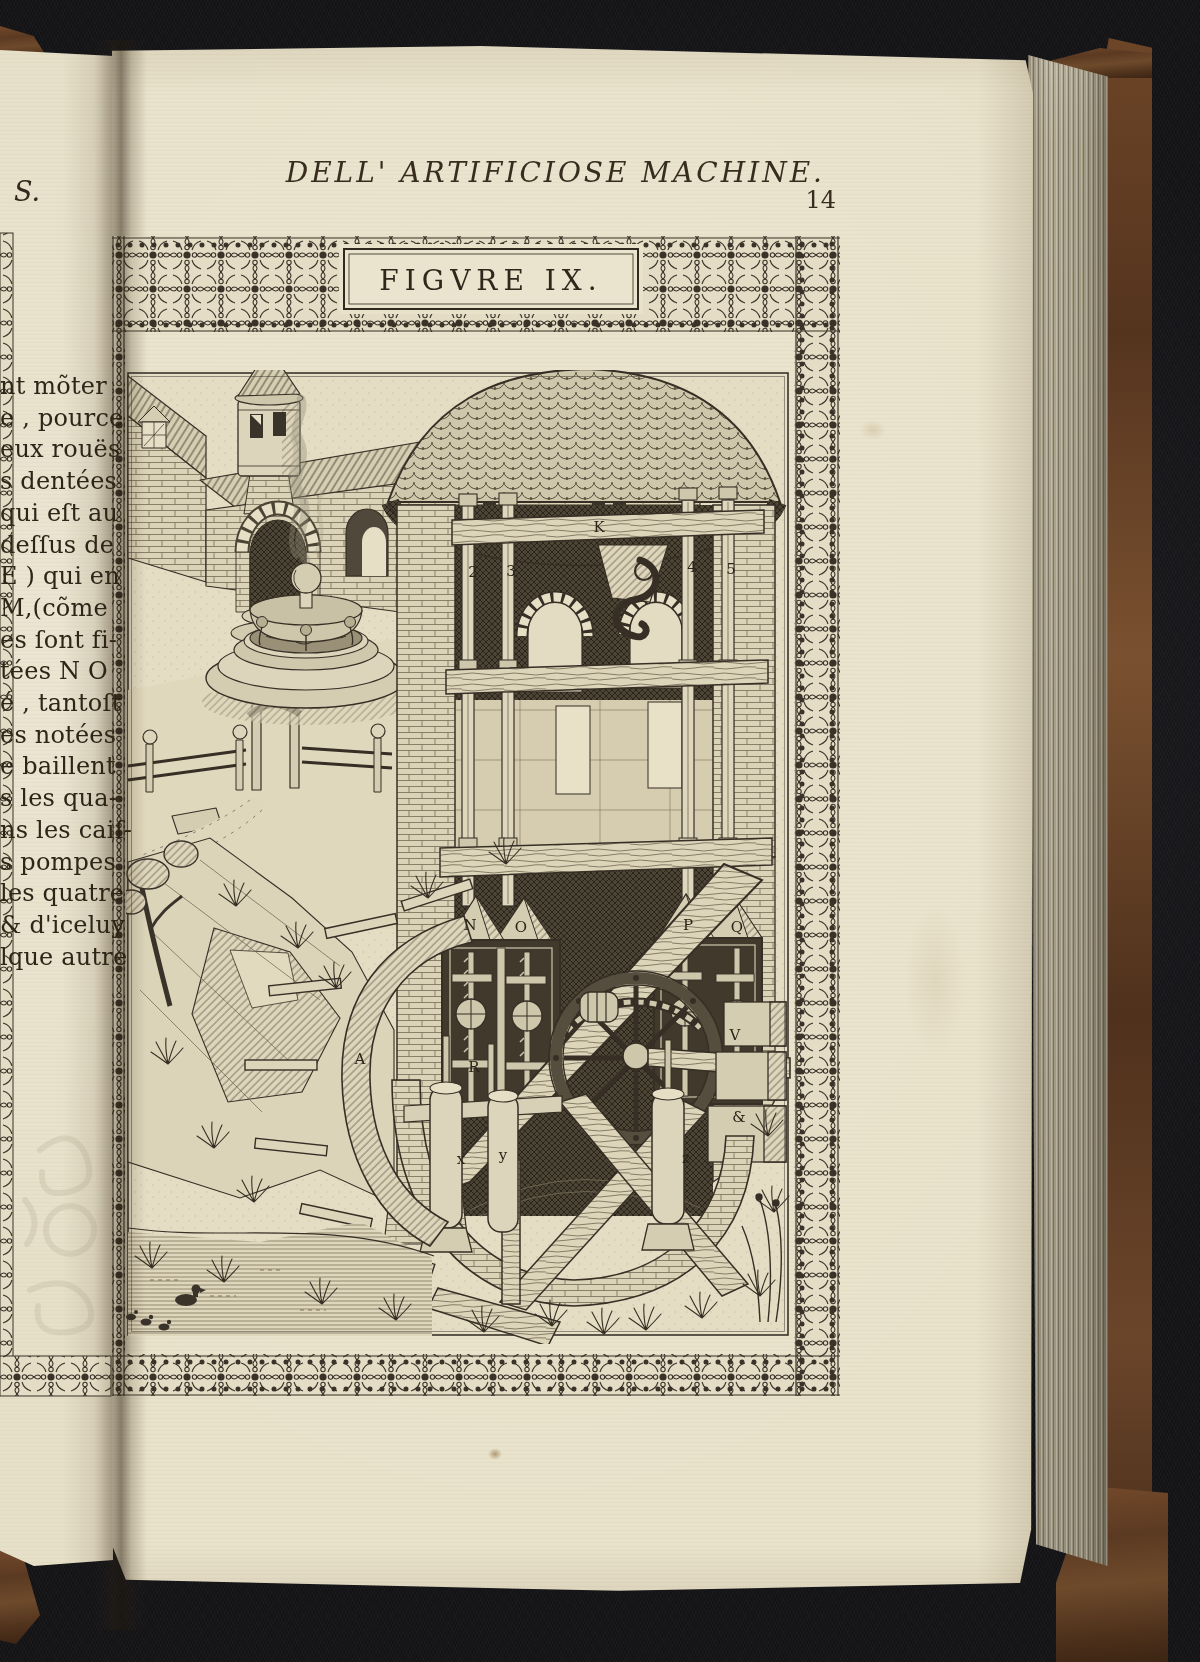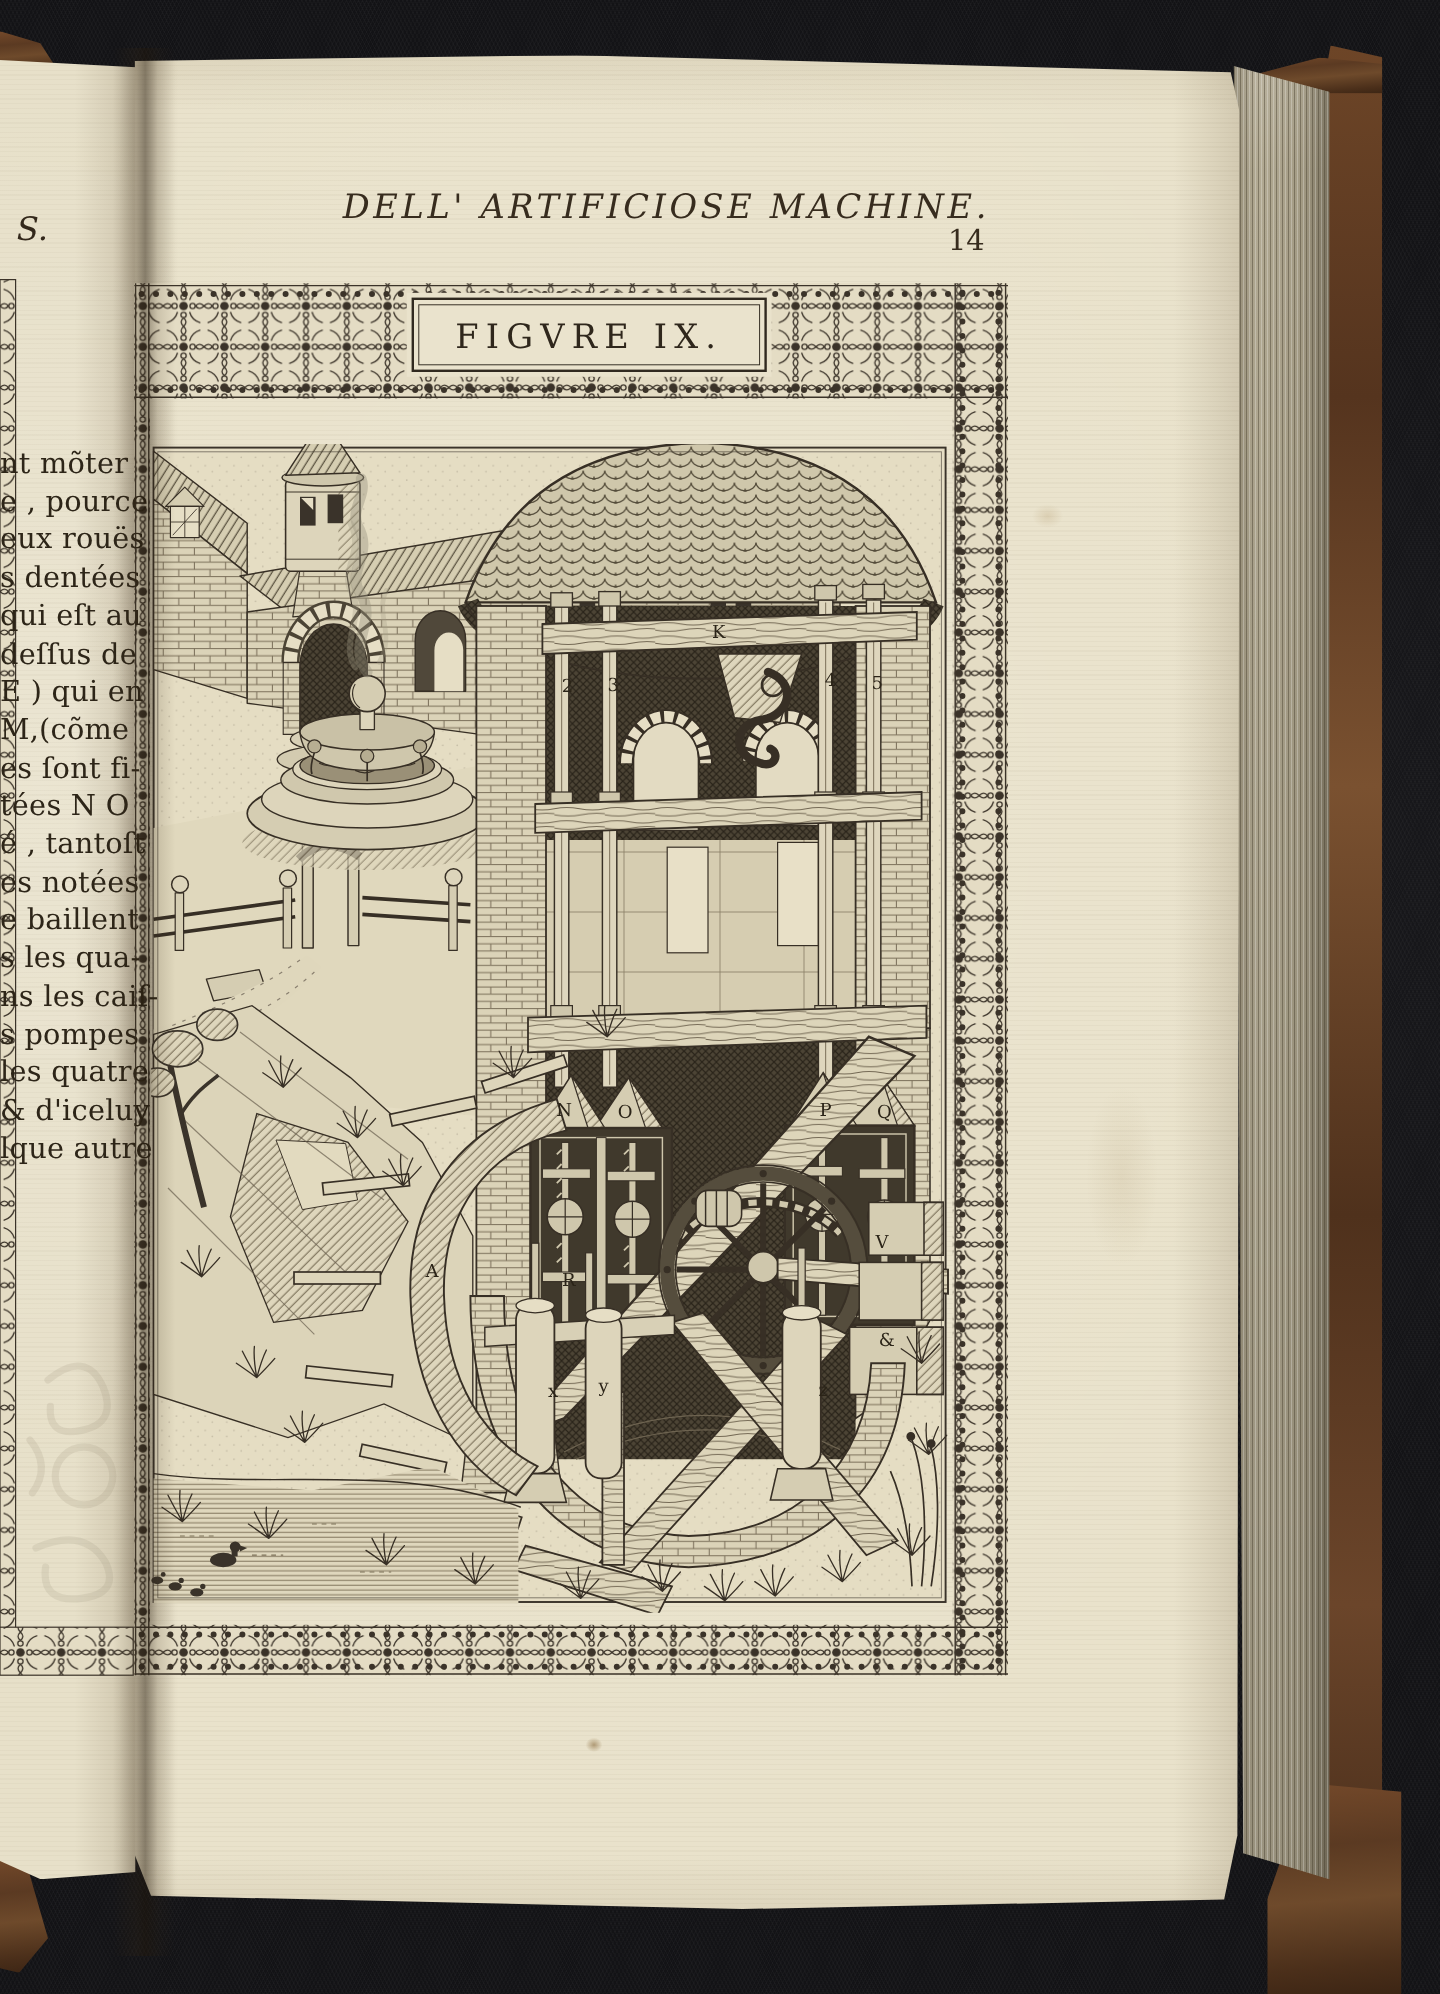--- a/index.html
+++ b/index.html
@@ -44,21 +44,21 @@
       linear-gradient(180deg, rgba(120,100,60,.10) 0, rgba(0,0,0,0) 3%, rgba(0,0,0,0) 95%, rgba(110,90,55,.16) 100%),
       radial-gradient(900px 1200px at 45% 40%, rgba(255,255,255,.10), rgba(0,0,0,0) 75%);
     border-radius:2px 8px 30px 6px;
     clip-path:polygon(0 .3%,40% 0,99.2% .9%,100% 3%,99.8% 94%,98.6% 97.4%,55% 97.9%,1.5% 97.2%,0 95%);}
   .fold-shadow{left:94px;top:40px;width:52px;height:1590px;pointer-events:none;z-index:40;
     background:linear-gradient(90deg, rgba(55,40,20,0) 0%, rgba(55,40,20,.22) 38%, rgba(35,24,10,.42) 52%, rgba(55,40,20,.14) 72%, rgba(0,0,0,0) 100%);}
   .stain{border-radius:50%;pointer-events:none;}
   
   .running-head{left:255px;top:156px;width:570px;text-align:right;font-style:italic;font-size:28px;
     letter-spacing:3px;color:#372c1e;z-index:30;}
-  .page-number{left:790px;top:186px;width:46px;text-align:left;font-size:24px;color:#372c1e;z-index:30;}
+  .page-number{left:790px;top:186px;width:46px;text-align:right;font-size:24px;color:#372c1e;z-index:30;}
   .left-running-head{left:14px;top:176px;font-style:italic;font-size:27px;color:#33281b;z-index:30;}
   .margin-text{left:0;top:371px;width:102px;text-align:right;font-size:24px;line-height:31.7px;
     color:#2d2518;z-index:30;letter-spacing:.2px;white-space:nowrap;overflow:visible;}
   .figure-title-text{font:28px "DejaVu Serif",serif;letter-spacing:6px;fill:#2f271c;text-anchor:middle;}
   .fig-label{font:15px "DejaVu Serif",serif;fill:#2b2418;text-anchor:middle;}
   .paddle{fill:#ddd5ba;stroke:#372f25;stroke-width:1.4;}
   .tuft{stroke:#372f25;stroke-width:1.1;fill:none;stroke-linecap:round;}
   svg{display:block;}
   .z20{z-index:20;} .z25{z-index:25;}
 </style>

